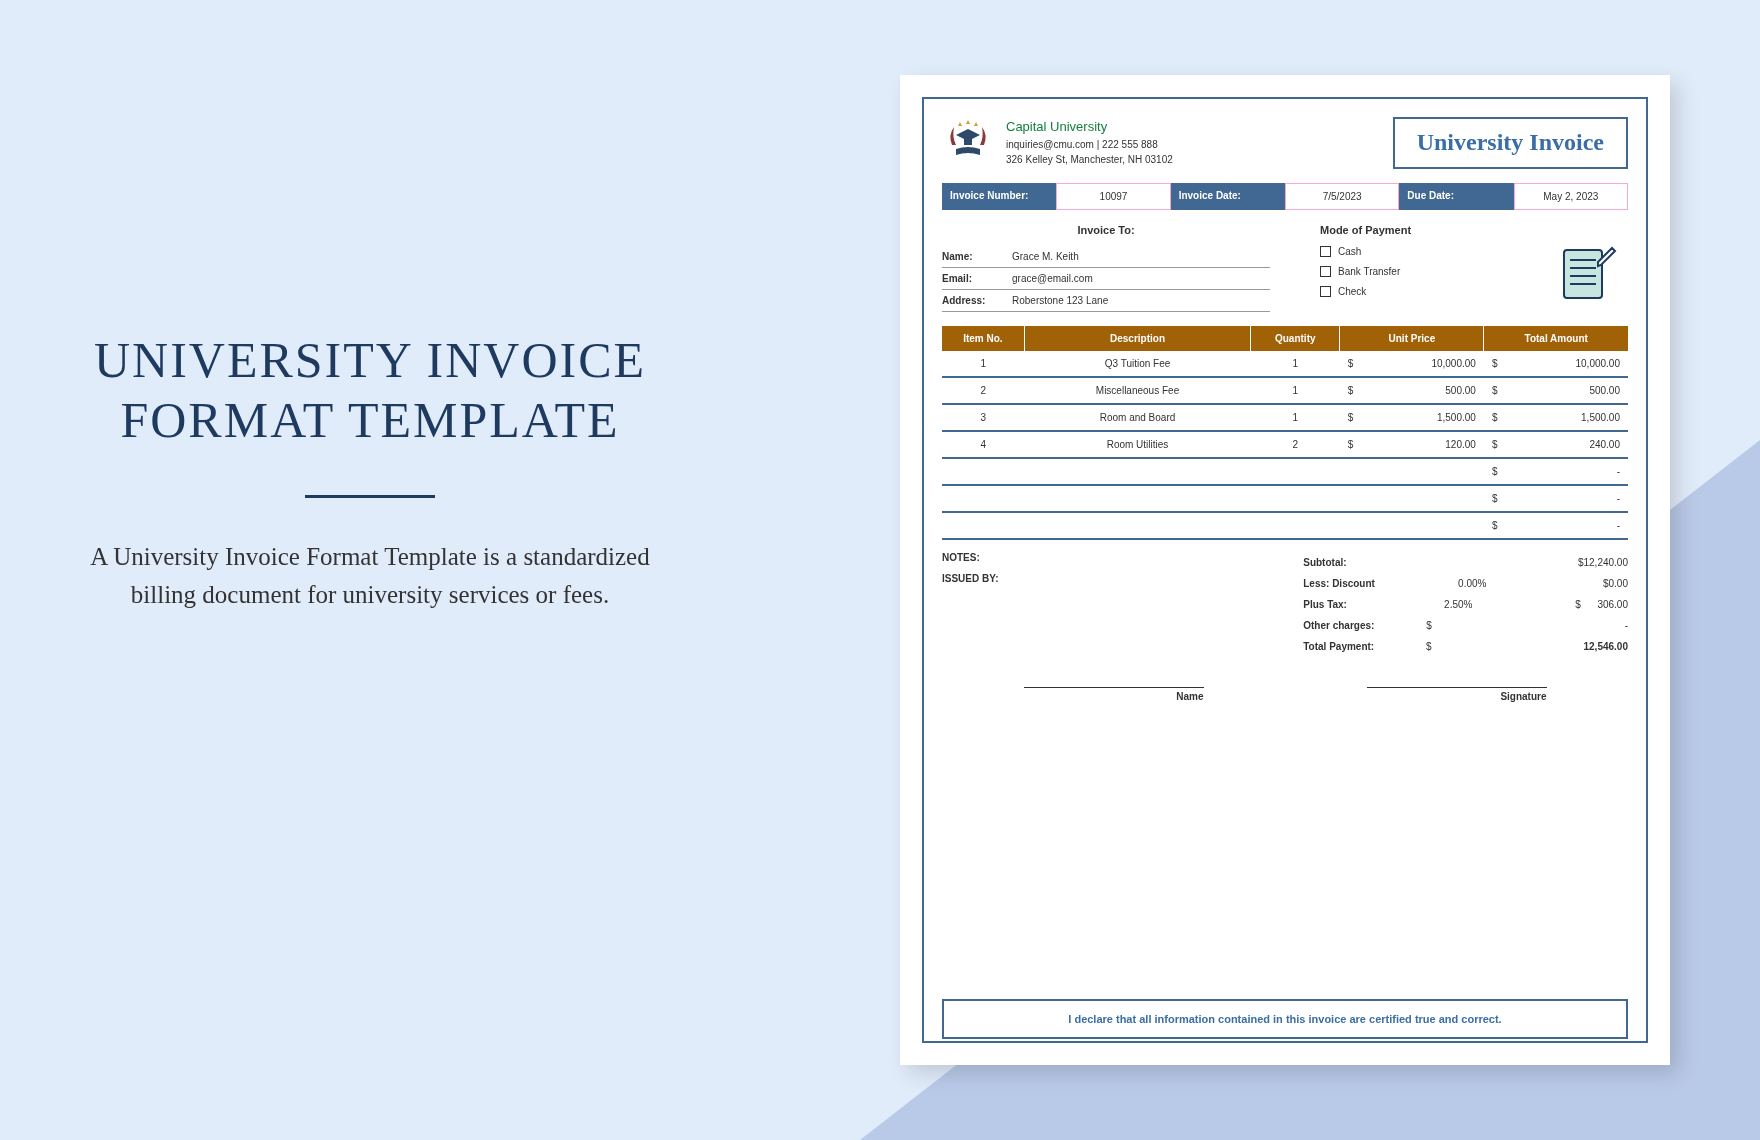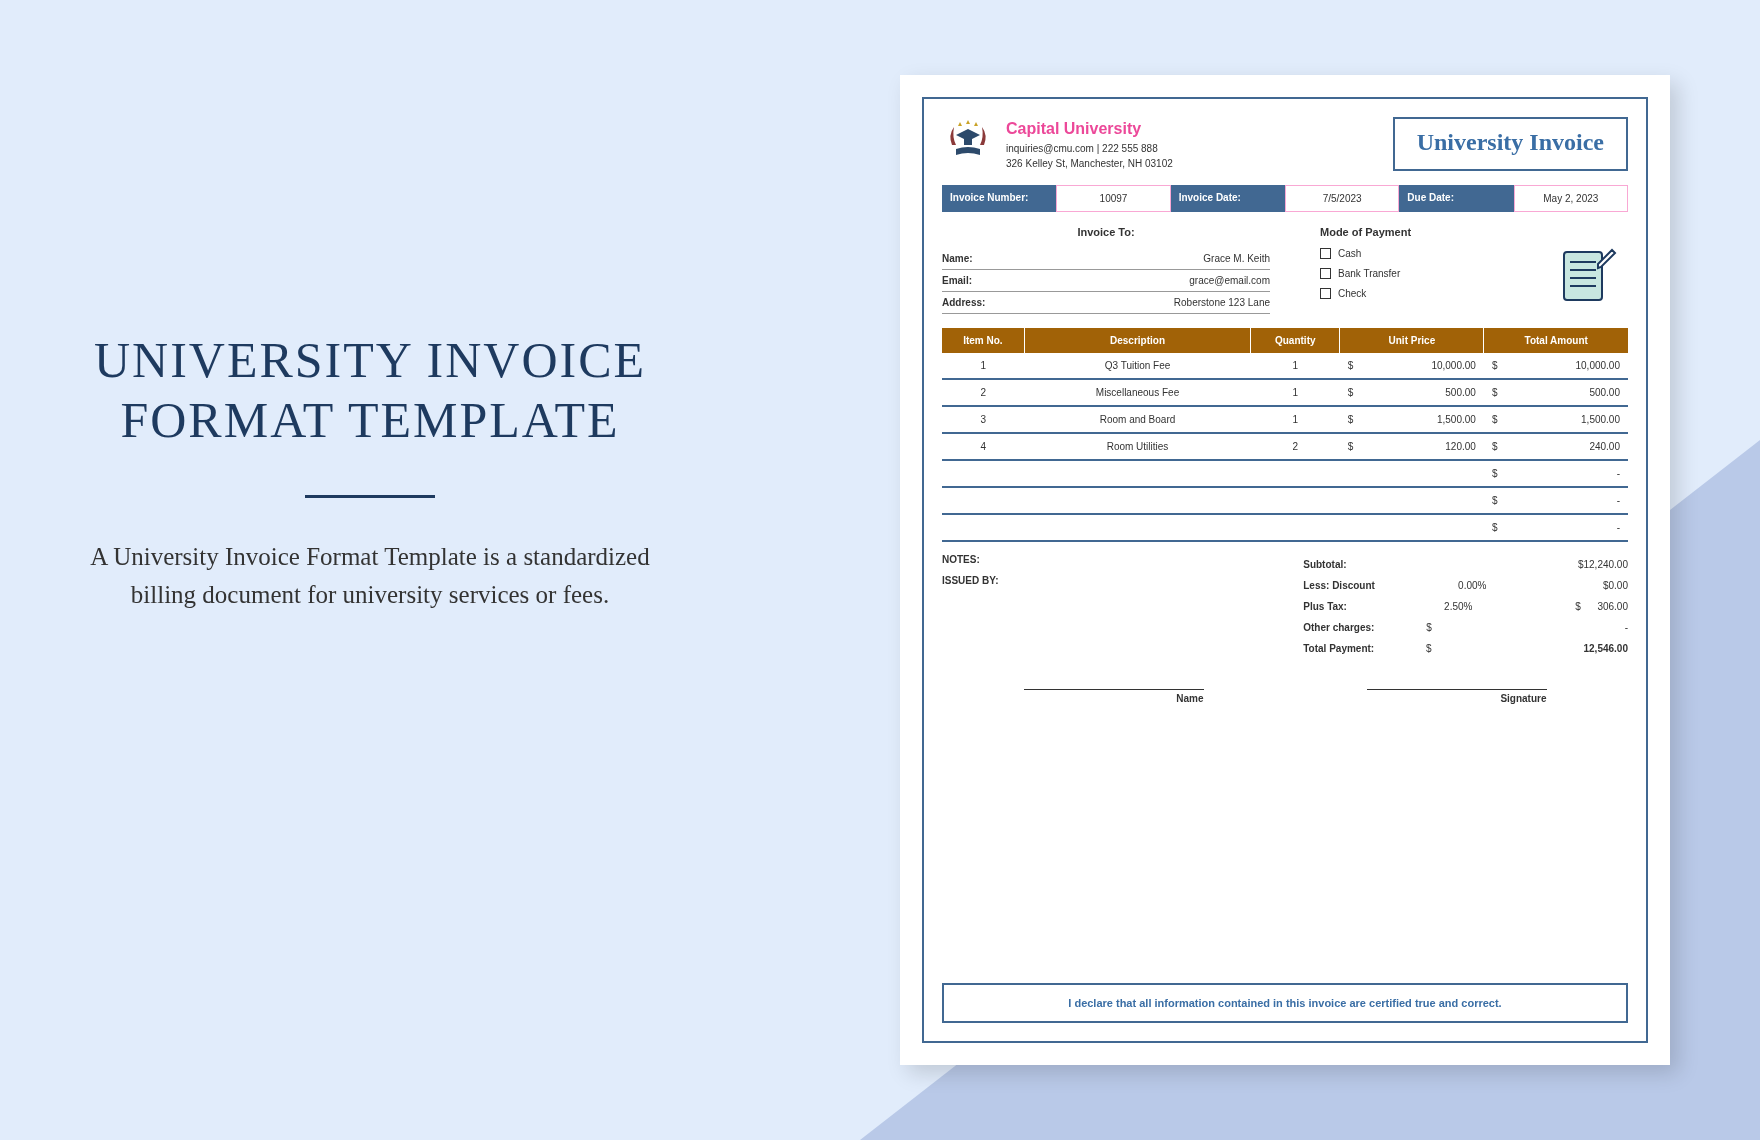--- a/index.html
+++ b/index.html
@@ -9,32 +9,32 @@
 .title{font-size:50px;letter-spacing:2px;color:#1e3a5f;text-align:center;line-height:1.2;font-weight:normal}
 .divider{width:130px;height:3px;background:#1e3a5f;margin:45px auto 40px}
 .description{font-size:25px;color:#333;text-align:center;line-height:1.5}
 .invoice{position:absolute;right:90px;top:75px;width:770px;height:990px;background:#fff;box-shadow:8px 8px 20px rgba(0,0,0,0.15);padding:22px;font-family:Arial,sans-serif;font-size:11px;color:#333}
 .inv-border{border:2px solid #416892;height:100%;padding:18px;position:relative}
 .inv-header{display:flex;justify-content:space-between;margin-bottom:14px}
 .univ-info{display:flex;gap:12px}
 .logo{width:52px;height:52px;position:relative}
 .logo svg{width:100%;height:100%}
 .univ-text{font-size:10px;line-height:1.5}
-.univ-name{color:#ec4899;font-weight:bold;font-size:16px}
+.univ-name{color:#15803d;font-weight:normal;font-size:13px}
 .inv-title{border:2px solid #416892;padding:10px 22px;color:#3a6ea5;font-family:Georgia,serif;font-size:24px;font-weight:bold}
 .meta-row{display:flex;width:100%;margin-bottom:14px}
 .meta-label{background:#416892;color:#fff;font-weight:bold;padding:7px 8px;font-size:10px;flex:1}
 .meta-val{background:#fff;text-align:center;padding:7px;flex:1;border:1px solid #f9a8d4;font-size:10px}
 .info-section{display:flex;gap:30px;margin-bottom:14px}
 .invoice-to{flex:1}
 .payment-mode{flex:1;position:relative}
 .section-title{font-weight:bold;text-align:center;margin-bottom:10px;font-size:11px}
 .info-row{display:flex;border-bottom:1px solid #999;padding:5px 0;font-size:10px}
 .info-label{font-weight:bold;width:70px}
-.info-val{flex:1;text-align:right}
+.info-val{flex:1;text-align:left}
 .pay-options{margin-left:20px}
 .pay-opt{display:flex;align-items:center;gap:7px;margin-bottom:9px;font-size:10px}
 .checkbox{width:11px;height:11px;border:1.5px solid #333}
 .notepad-icon{position:absolute;right:10px;top:20px;width:60px;height:60px}
 .items-table{width:100%;border-collapse:collapse;font-size:10px}
 .items-table th{background:#a16207;color:#fff;padding:7px 5px;font-size:10px;text-align:center;border-right:1px solid #fff}
 .items-table th:last-child{border-right:none}
 .items-table td{padding:7px 5px;border-bottom:2px solid #416892;text-align:center}
 .items-table .amt{text-align:right;padding-right:8px}
 .items-table .cur{text-align:left;padding-left:8px;width:20px}
@@ -44,21 +44,21 @@
 .notes-text{font-size:9px;line-height:1.4;margin-bottom:18px}
 .issued{font-weight:bold;font-size:10px}
 .totals-col{flex:1}
 .tot-row{display:flex;justify-content:space-between;padding:5px 0;font-size:10px}
 .tot-label{font-weight:bold}
 .tot-mid{width:60px;text-align:right}
 .tot-val{width:90px;text-align:right}
 .sig-row{display:flex;justify-content:space-around;margin-top:30px;font-size:10px}
 .sig-item{text-align:right;width:180px}
 .sig-line{border-top:1px solid #333;padding-top:3px;font-weight:bold}
-.declaration{border:2px solid #416892;text-align:center;padding:12px;color:#3a6ea5;font-weight:bold;font-size:11px;position:absolute;bottom:18px;left:18px;right:18px}
+.declaration{border:2px solid #416892;text-align:center;padding:12px;color:#3a6ea5;font-weight:bold;font-size:11px;position:absolute;bottom:2px;left:18px;right:18px}
 </style>
 </head>
 <body>
 
 <div class="triangle"></div>
 
 <div class="left-panel">
   <h1 class="title">
     <span>UNIVERSITY INVOICE</span><br>
     <span>FORMAT TEMPLATE</span>

